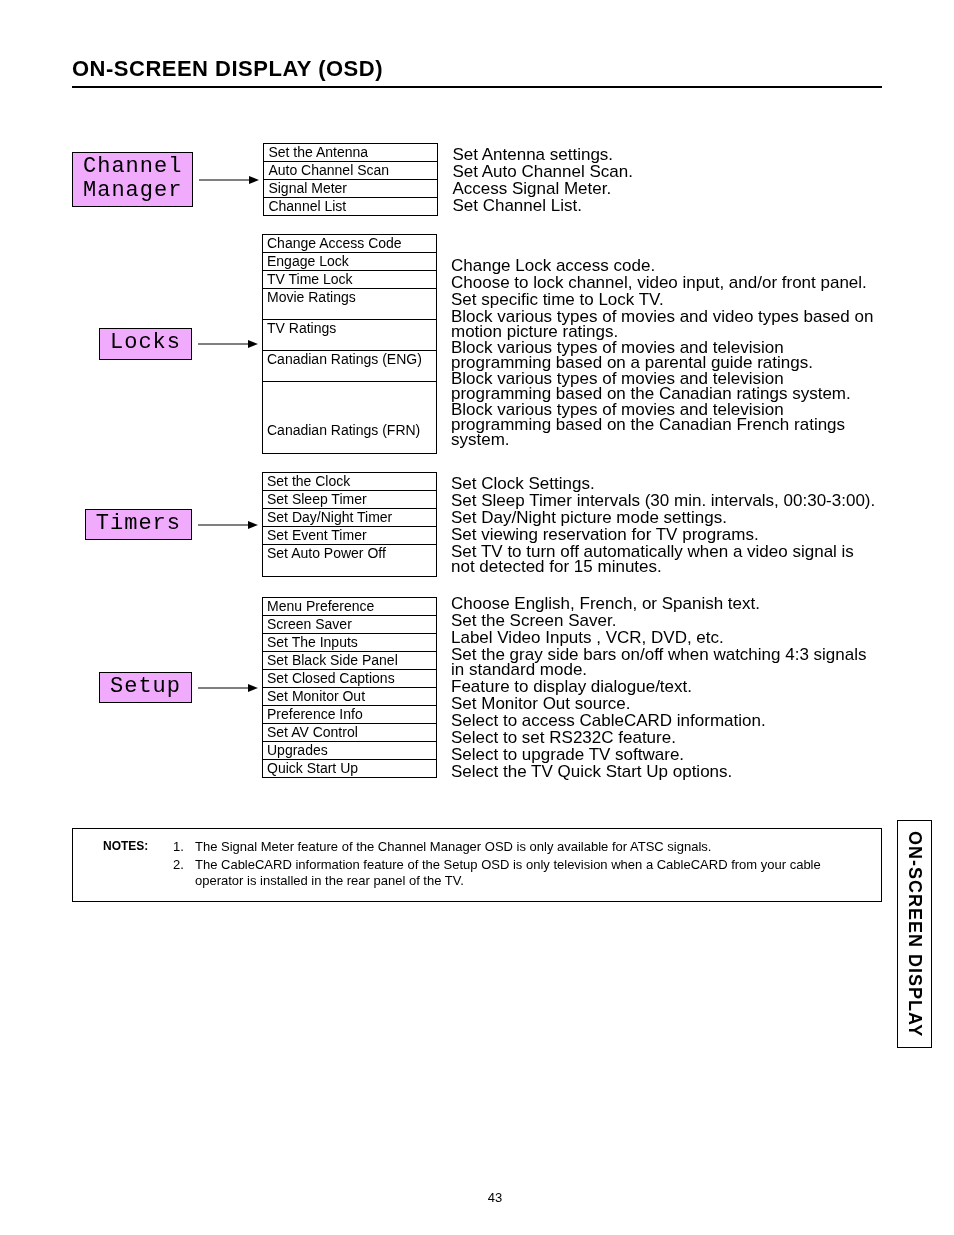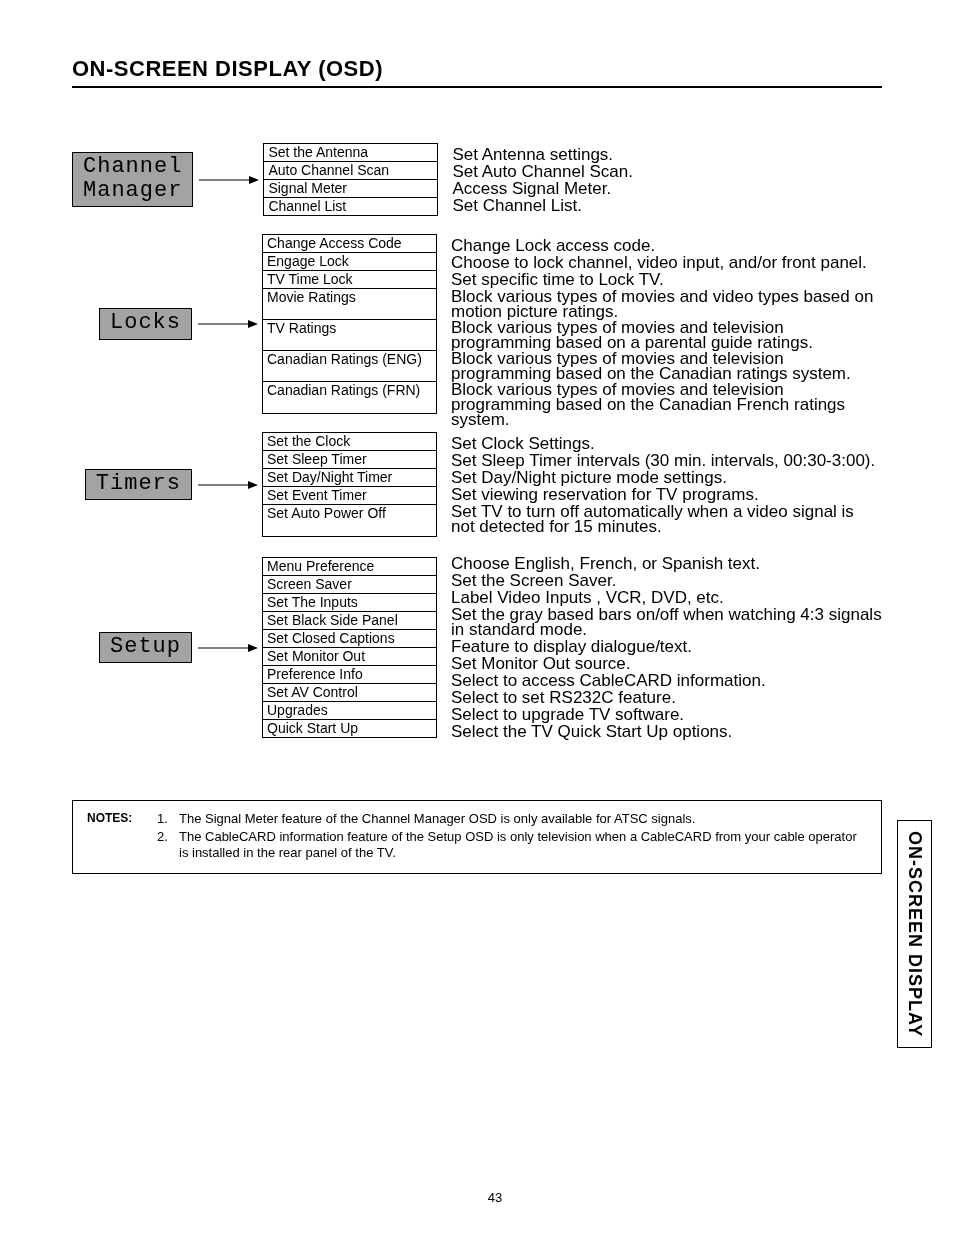--- a/index.html
+++ b/index.html
@@ -36,21 +36,21 @@
     margin-bottom: 18px;
   }
   .cat-box {
     border: 1px solid #000;
     padding: 2px 10px 4px 10px;
     font-family: "Courier New", monospace;
     font-size: 22px;
     letter-spacing: 1px;
     line-height: 1.05;
     text-align: left;
-    background: #a3a3a3;
+    background: #f0abfc;
     flex: 0 0 auto;
   }
   .arrow {
     flex: 0 0 auto;
     display: flex;
     align-items: center;
     padding: 0 4px 0 6px;
   }
   .arrow svg { display: block; }
   .items {
@@ -71,22 +71,22 @@
     flex: 1 1 auto;
     padding-left: 14px;
   }
   .descs .drow {
     font-size: 17px;
     line-height: 15px;
     padding: 1px 0;
   }
   .notes-box {
     border: 1px solid #000;
-    margin-top: 60px;
-    padding: 10px 14px;
+    margin-top: 48px;
+    padding: 10px 30px;
     font-size: 13px;
   }
   .notes-box .nrow { display: flex; }
   .notes-label {
     font-weight: bold;
     flex: 0 0 70px;
     font-size: 12px;
   }
   .notes-list {
     flex: 1 1 auto;
@@ -163,21 +163,21 @@
             <polygon points="50,1 60,5 50,9" fill="#000"></polygon>
           </svg>
         </div>
         <div class="items">
           <div class="row">Change Access Code</div>
           <div class="row">Engage Lock</div>
           <div class="row">TV Time Lock</div>
           <div class="row" style="height: 31px;">Movie Ratings</div>
           <div class="row" style="height: 31px;">TV Ratings</div>
           <div class="row" style="height: 31px;">Canadian Ratings (ENG)</div>
-          <div class="row" style="height: 31px;">Canadian Ratings (FRN)</div>
+          <div class="row" style="height: 31px; margin-top: 40px;">Canadian Ratings (FRN)</div>
         </div>
         <div class="descs">
           <div class="drow">Change Lock access code.</div>
           <div class="drow">Choose to lock channel, video input, and/or front panel.</div>
           <div class="drow">Set specific time to Lock TV.</div>
           <div class="drow" style="height: 31px;">Block various types of movies and video types based on motion picture ratings.</div>
           <div class="drow" style="height: 31px;">Block various types of movies and television programming based on a parental guide ratings.</div>
           <div class="drow" style="height: 31px;">Block various types of movies and television programming based on the Canadian ratings system.</div>
           <div class="drow" style="height: 31px;">Block various types of movies and television programming based on the Canadian French ratings system.</div>
         </div>
@@ -226,21 +226,21 @@
           <div class="row">Set Monitor Out</div>
           <div class="row">Preference Info</div>
           <div class="row">Set AV Control</div>
           <div class="row">Upgrades</div>
           <div class="row">Quick Start Up</div>
         </div>
         <div class="descs">
           <div class="drow">Choose English, French, or Spanish text.</div>
           <div class="drow">Set the Screen Saver.</div>
           <div class="drow">Label Video Inputs , VCR, DVD, etc.</div>
-          <div class="drow">Set the gray based bars on/off when watching 4:3 signals in standard mode.</div>
+          <div class="drow">Set the gray side bars on/off when watching 4:3 signals in standard mode.</div>
           <div class="drow">Feature to display dialogue/text.</div>
           <div class="drow">Set Monitor Out source.</div>
           <div class="drow">Select to access CableCARD information.</div>
           <div class="drow">Select to set RS232C feature.</div>
           <div class="drow">Select to upgrade TV software.</div>
           <div class="drow">Select the TV Quick Start Up options.</div>
         </div>
       </div>
     </div>
 

